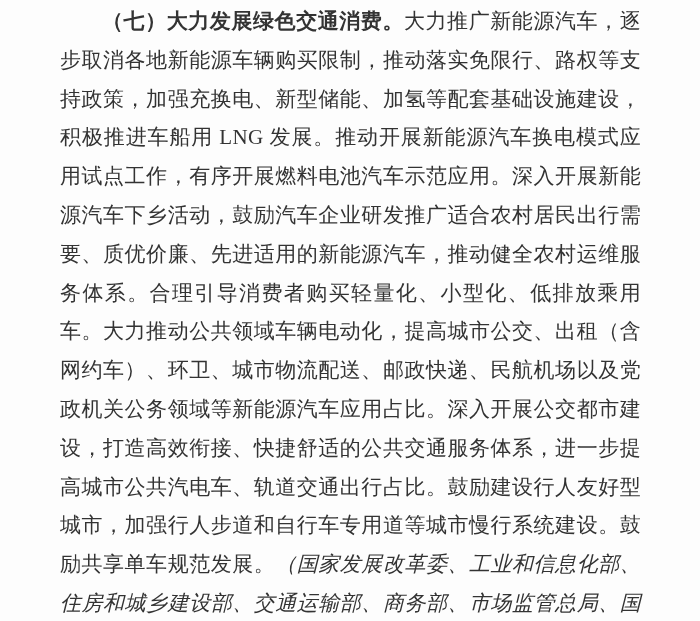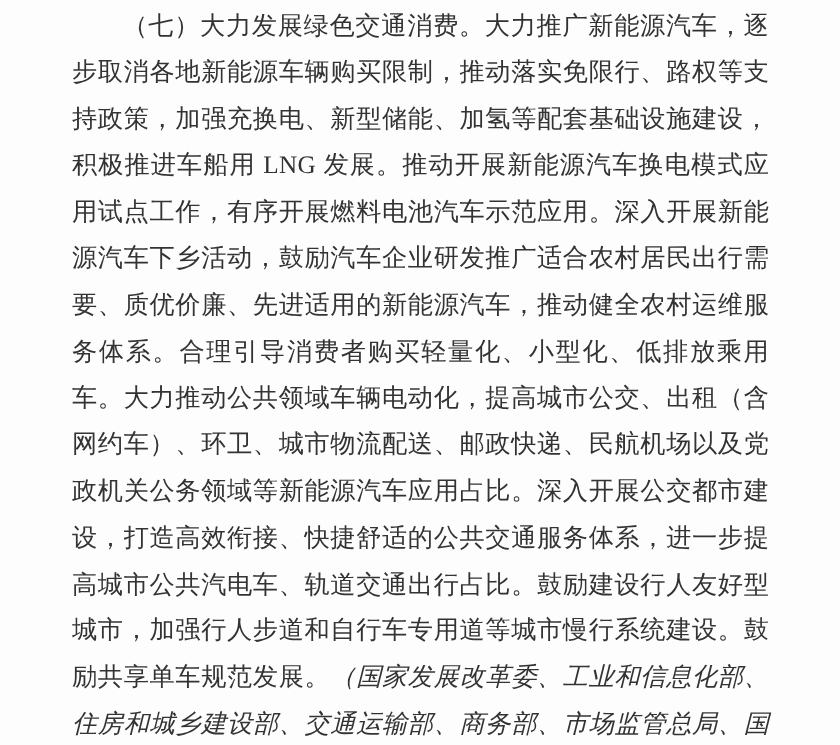--- a/index.html
+++ b/index.html
@@ -24,21 +24,21 @@
     font-family: "Liberation Serif", "DejaVu Serif", serif;
     font-size: 21px;
     line-height: 38.8px;
     color: #333333;
     text-align: justify;
     text-indent: 2em;
     letter-spacing: 0.3px;
     word-break: break-all;
   }
   .para .heading {
-    font-weight: normal;
+    font-weight: bold;
   }
   .para .note {
     font-style: italic;
   }
 </style>
 </head>
 <body>
 
 <div class="page">
   <p class="para"><span class="heading">（七）大力发展绿色交通消费。</span><span>大力推广新能源汽车，逐步取消各地新能源车辆购买限制，推动落实免限行、路权等支持政策，加强充换电、新型储能、加氢等配套基础设施建设，积极推进车船用 LNG 发展。推动开展新能源汽车换电模式应用试点工作，有序开展燃料电池汽车示范应用。深入开展新能源汽车下乡活动，鼓励汽车企业研发推广适合农村居民出行需要、质优价廉、先进适用的新能源汽车，推动健全农村运维服务体系。合理引导消费者购买轻量化、小型化、低排放乘用车。大力推动公共领域车辆电动化，提高城市公交、出租（含网约车）、环卫、城市物流配送、邮政快递、民航机场以及党政机关公务领域等新能源汽车应用占比。深入开展公交都市建设，打造高效衔接、快捷舒适的公共交通服务体系，进一步提高城市公共汽电车、轨道交通出行占比。鼓励建设行人友好型城市，加强行人步道和自行车专用道等城市慢行系统建设。鼓励共享单车规范发展。</span><span class="note">（国家发展改革委、工业和信息化部、住房和城乡建设部、交通运输部、商务部、市场监管总局、国家能源局、国家邮政局等部门按职责分工负责）</span></p>

